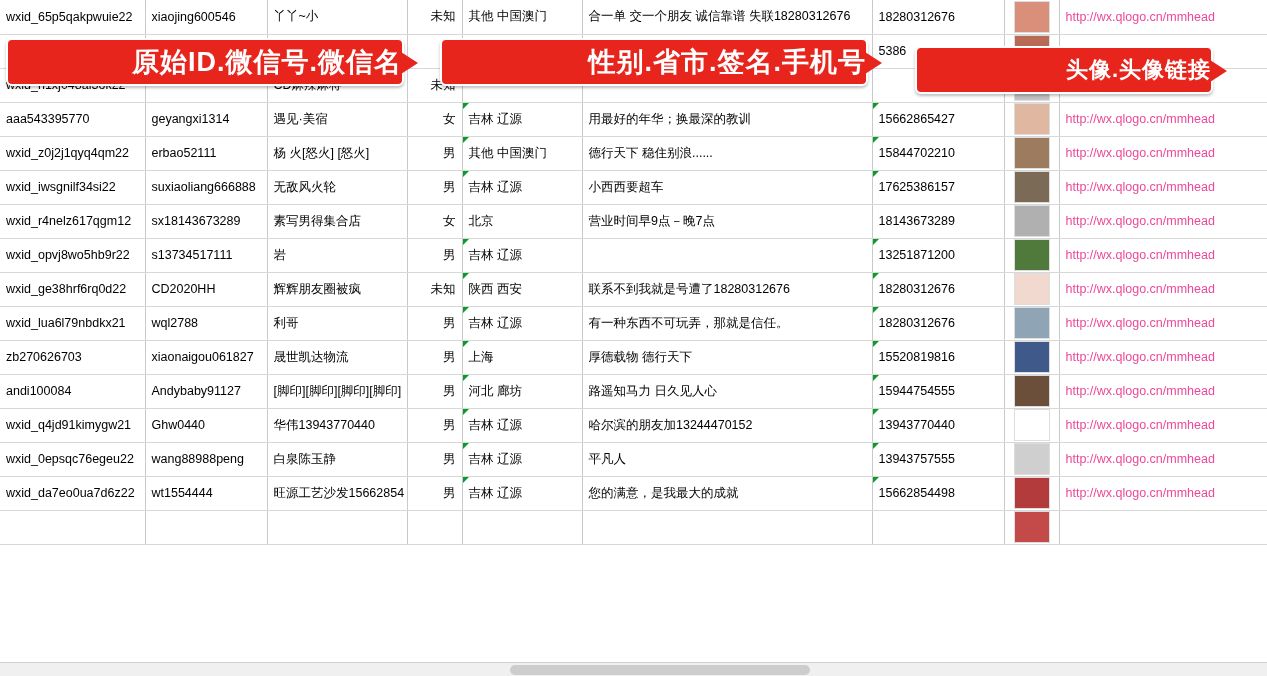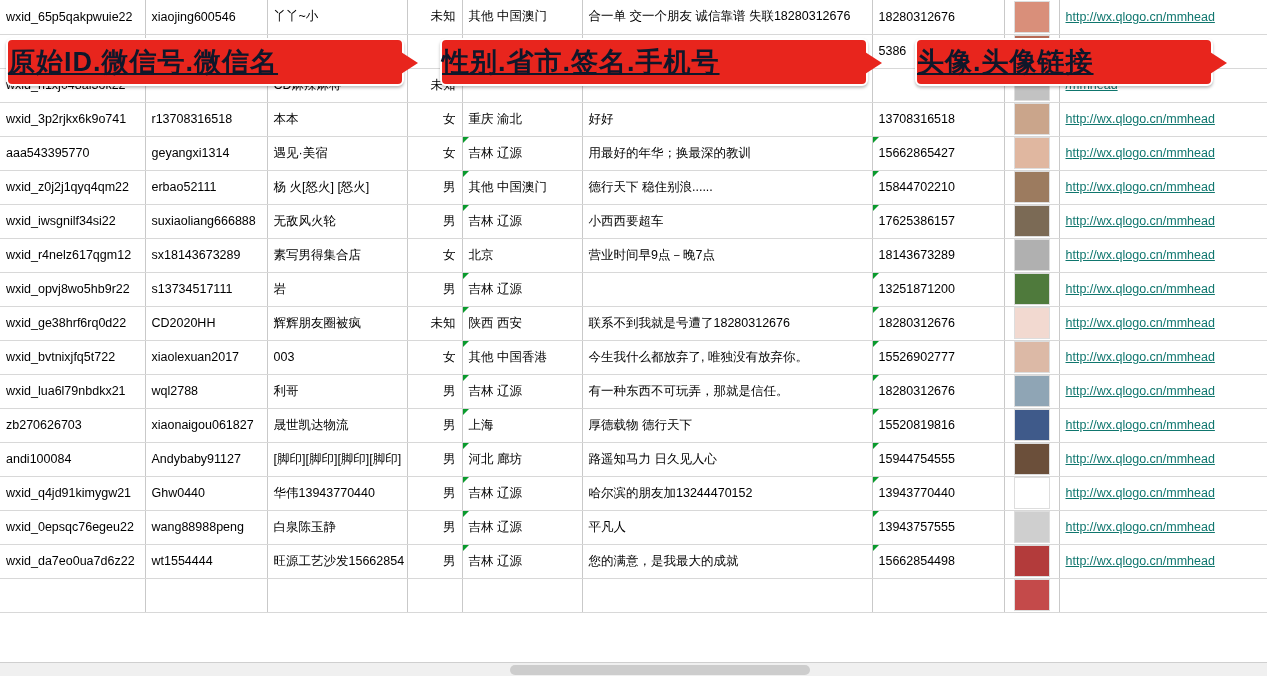--- a/index.html
+++ b/index.html
@@ -44,21 +44,21 @@
   col.c3 { width: 55px; }
   col.c4 { width: 120px; }
   col.c5 { width: 290px; }
   col.c6 { width: 132px; }
   col.c7 { width: 55px; }
   col.c8 { width: 208px; }
 
   td.c0 { padding-left: 2px; }
   td.c3 { text-align: right; padding-left: 8px; }
   td.c6 { padding-left: 10px; }
-  td.c8 { padding-left: 8px; color: #0f766e; text-decoration: underline; }
+  td.c8 { padding-left: 8px; color: #ec4899; }
 
   
   td.c7 {
     padding: 0;
     text-align: center;
   }
   .avatar {
     width: 36px;
     height: 32px;
     margin: 0 auto;
@@ -74,51 +74,50 @@
     left: 0; top: 0;
     border-left: 6px solid #0a9b2d;
     border-bottom: 6px solid transparent;
   }
 
   
   .banner {
     position: absolute;
     display: flex;
     align-items: center;
-    justify-content: flex-start;
+    justify-content: flex-end;
     background: #e8251d;
-    color: #0f172a;
+    color: #ffffff;
     font-weight: bold;
     letter-spacing: 1px;
     border-radius: 6px;
     box-shadow: 0 2px 3px rgba(0,0,0,0.25);
     border: 2px solid #ffffff;
     white-space: nowrap;
-    text-decoration: underline;
   }
   #banner-left {
     left: 6px;
     top: 38px;
     width: 398px;
     height: 48px;
     font-size: 27px;
   }
   #banner-mid {
     left: 440px;
     top: 38px;
     width: 428px;
     height: 48px;
     font-size: 27px;
   }
   #banner-right {
     left: 915px;
-    top: 38px;
+    top: 46px;
     width: 298px;
     height: 48px;
-    font-size: 27px;
+    font-size: 22px;
   }
   .banner .tail {
     position: absolute;
     right: -16px;
     top: 12px;
     width: 0; height: 0;
     border-left: 17px solid #e8251d;
     border-top: 11px solid transparent;
     border-bottom: 11px solid transparent;
   }
@@ -194,33 +193,20 @@
           <td class="c3">未知</td>
           <td class="c4"></td>
           <td class="c5"></td>
           <td class="c6"></td>
           <td class="c7">
             <span class="avatar" style="background: rgb(194, 194, 194);"></span>
           </td>
           <td class="c8">/mmhead</td>
         </tr>
         <tr>
-          <td class="c0">wxid_3p2rjkx6k9o741</td>
-          <td class="c1">r13708316518</td>
-          <td class="c2">本本</td>
-          <td class="c3">女</td>
-          <td class="c4">重庆 渝北</td>
-          <td class="c5">好好</td>
-          <td class="c6">13708316518</td>
-          <td class="c7">
-            <span class="avatar" style="background: rgb(202, 165, 139);"></span>
-          </td>
-          <td class="c8">http://wx.qlogo.cn/mmhead</td>
-        </tr>
-        <tr>
           <td class="c0">aaa543395770</td>
           <td class="c1">geyangxi1314</td>
           <td class="c2">遇见·美宿</td>
           <td class="c3">女</td>
           <td class="c4 mark">吉林 辽源</td>
           <td class="c5">用最好的年华；换最深的教训</td>
           <td class="c6 mark">15662865427</td>
           <td class="c7">
             <span class="avatar" style="background: rgb(224, 183, 160);"></span>
           </td>
@@ -285,33 +271,20 @@
           <td class="c3">未知</td>
           <td class="c4 mark">陕西 西安</td>
           <td class="c5">联系不到我就是号遭了18280312676</td>
           <td class="c6 mark">18280312676</td>
           <td class="c7">
             <span class="avatar" style="background: rgb(242, 217, 208);"></span>
           </td>
           <td class="c8">http://wx.qlogo.cn/mmhead</td>
         </tr>
         <tr>
-          <td class="c0">wxid_bvtnixjfq5t722</td>
-          <td class="c1">xiaolexuan2017</td>
-          <td class="c2">003</td>
-          <td class="c3">女</td>
-          <td class="c4 mark">其他 中国香港</td>
-          <td class="c5">今生我什么都放弃了, 唯独没有放弃你。</td>
-          <td class="c6 mark">15526902777</td>
-          <td class="c7">
-            <span class="avatar" style="background: rgb(220, 185, 166);"></span>
-          </td>
-          <td class="c8">http://wx.qlogo.cn/mmhead</td>
-        </tr>
-        <tr>
           <td class="c0">wxid_lua6l79nbdkx21</td>
           <td class="c1">wql2788</td>
           <td class="c2">利哥</td>
           <td class="c3">男</td>
           <td class="c4 mark">吉林 辽源</td>
           <td class="c5">有一种东西不可玩弄，那就是信任。</td>
           <td class="c6 mark">18280312676</td>
           <td class="c7">
             <span class="avatar" style="background: rgb(143, 165, 181);"></span>
           </td>

